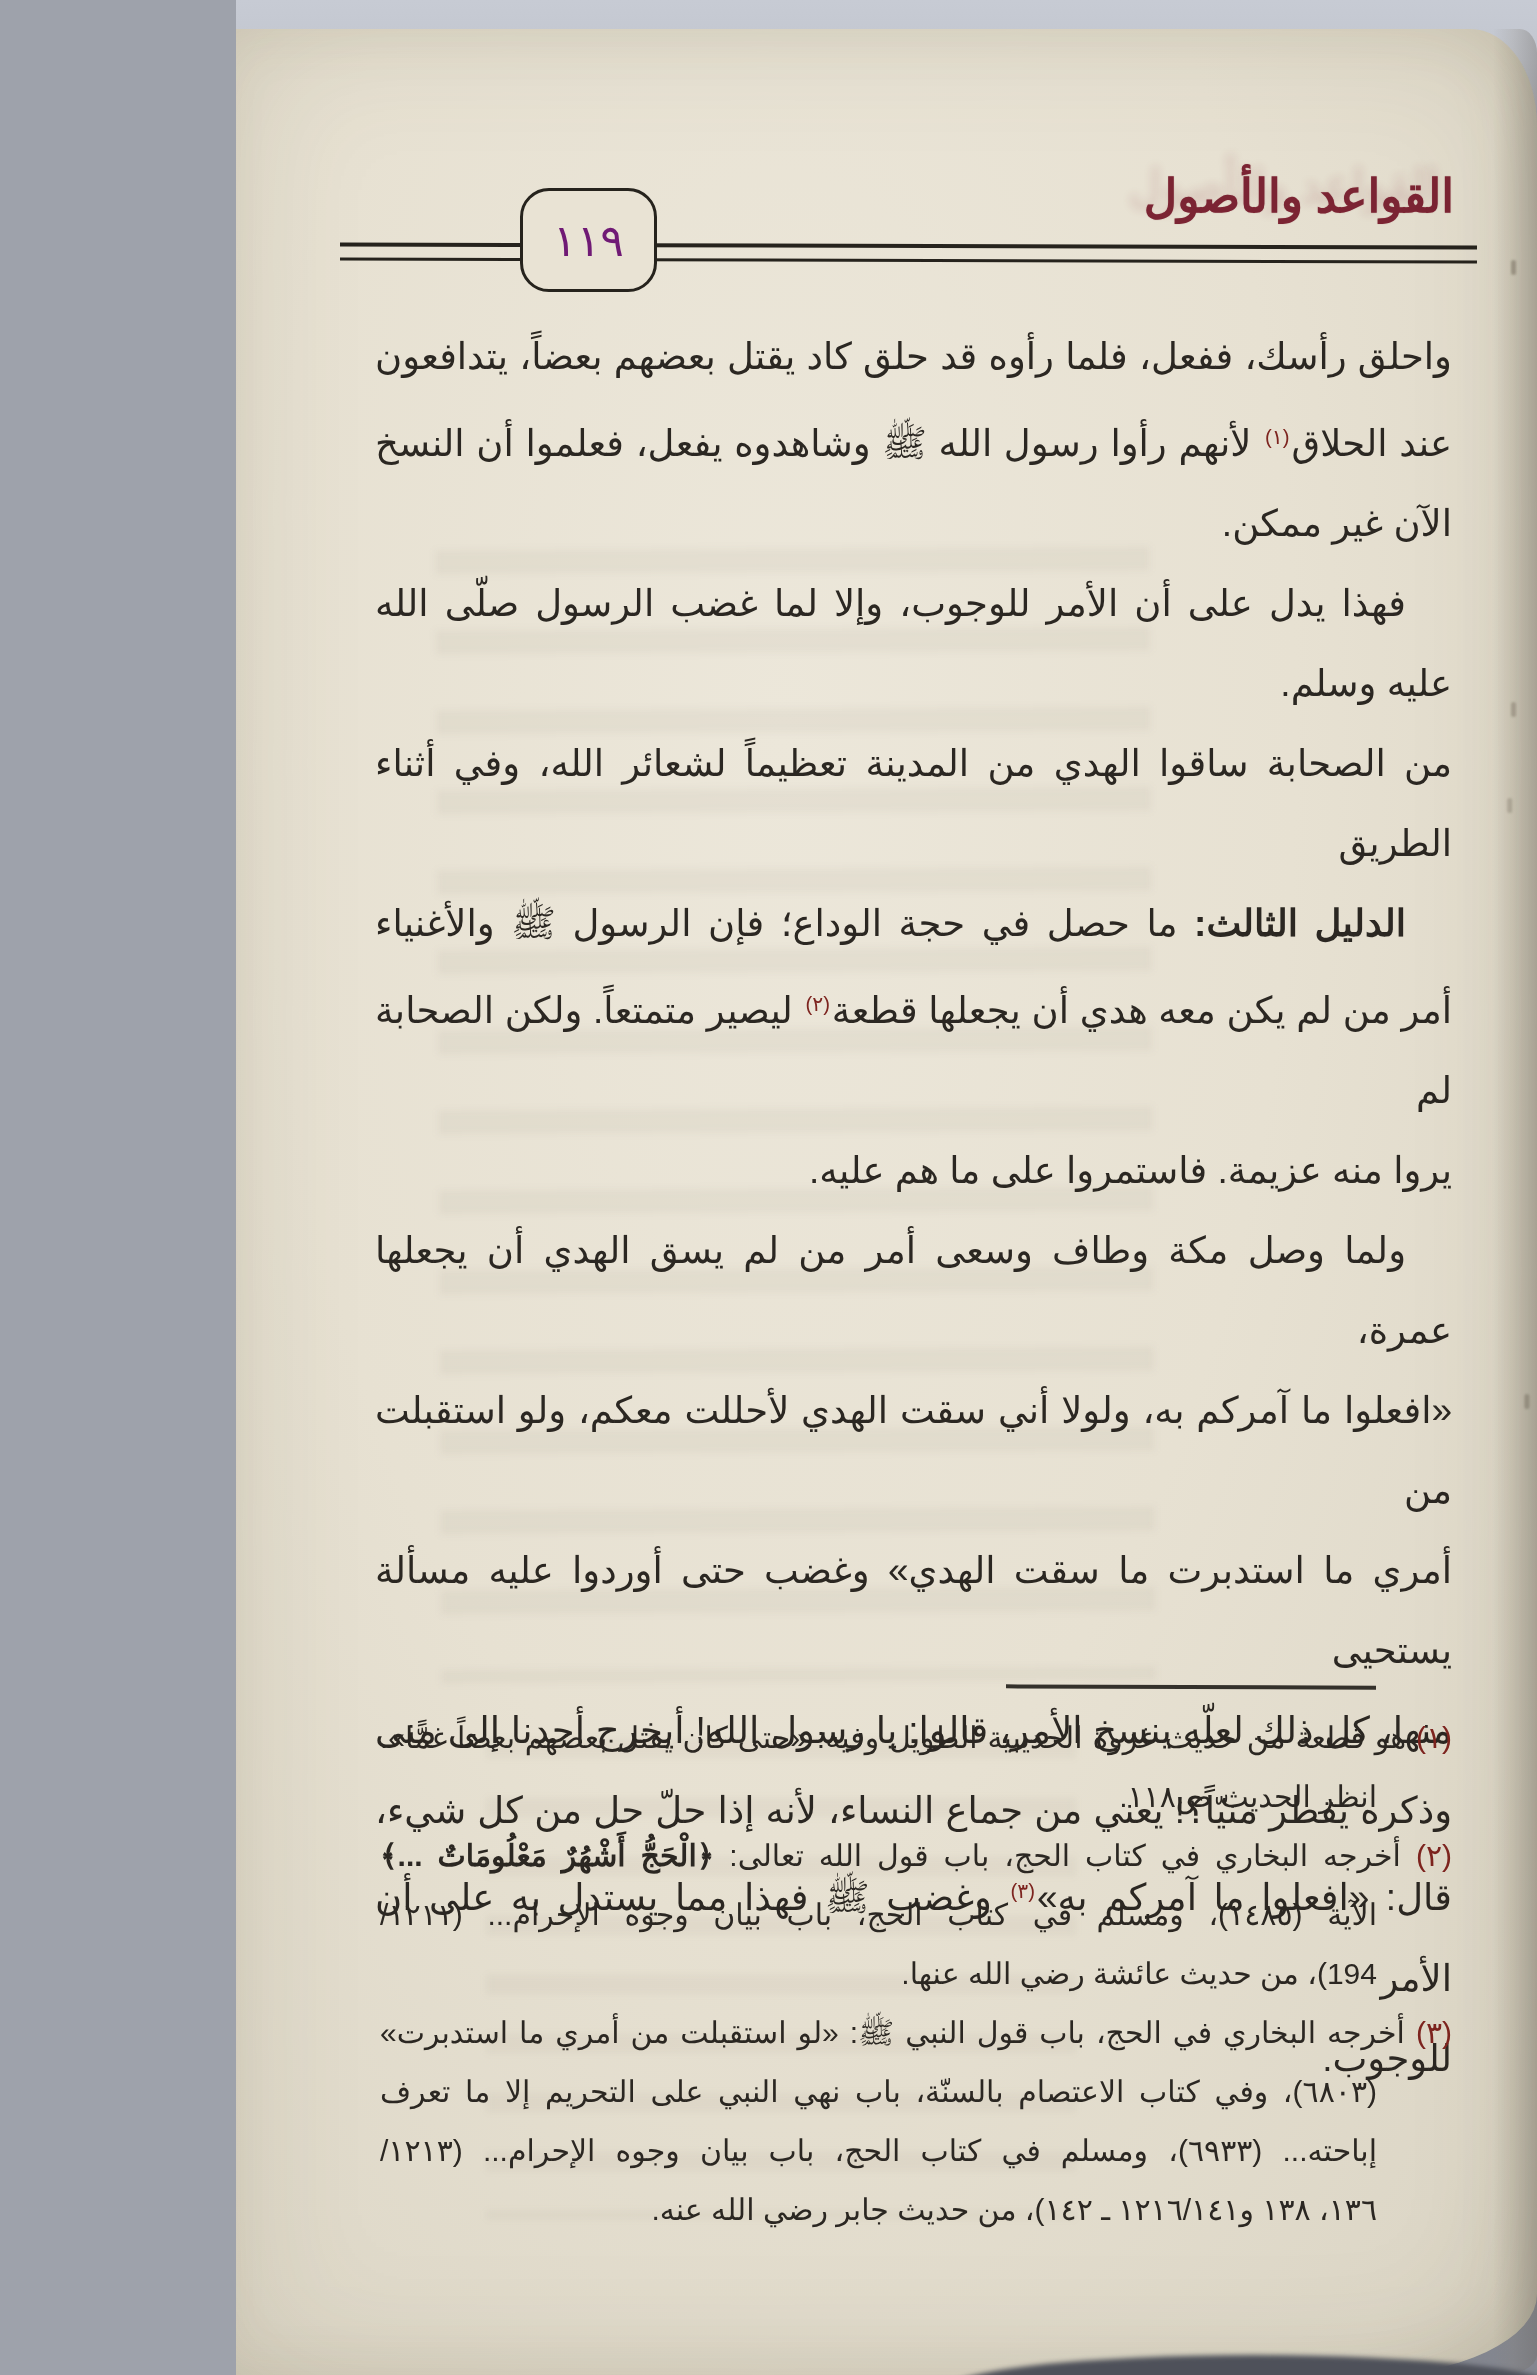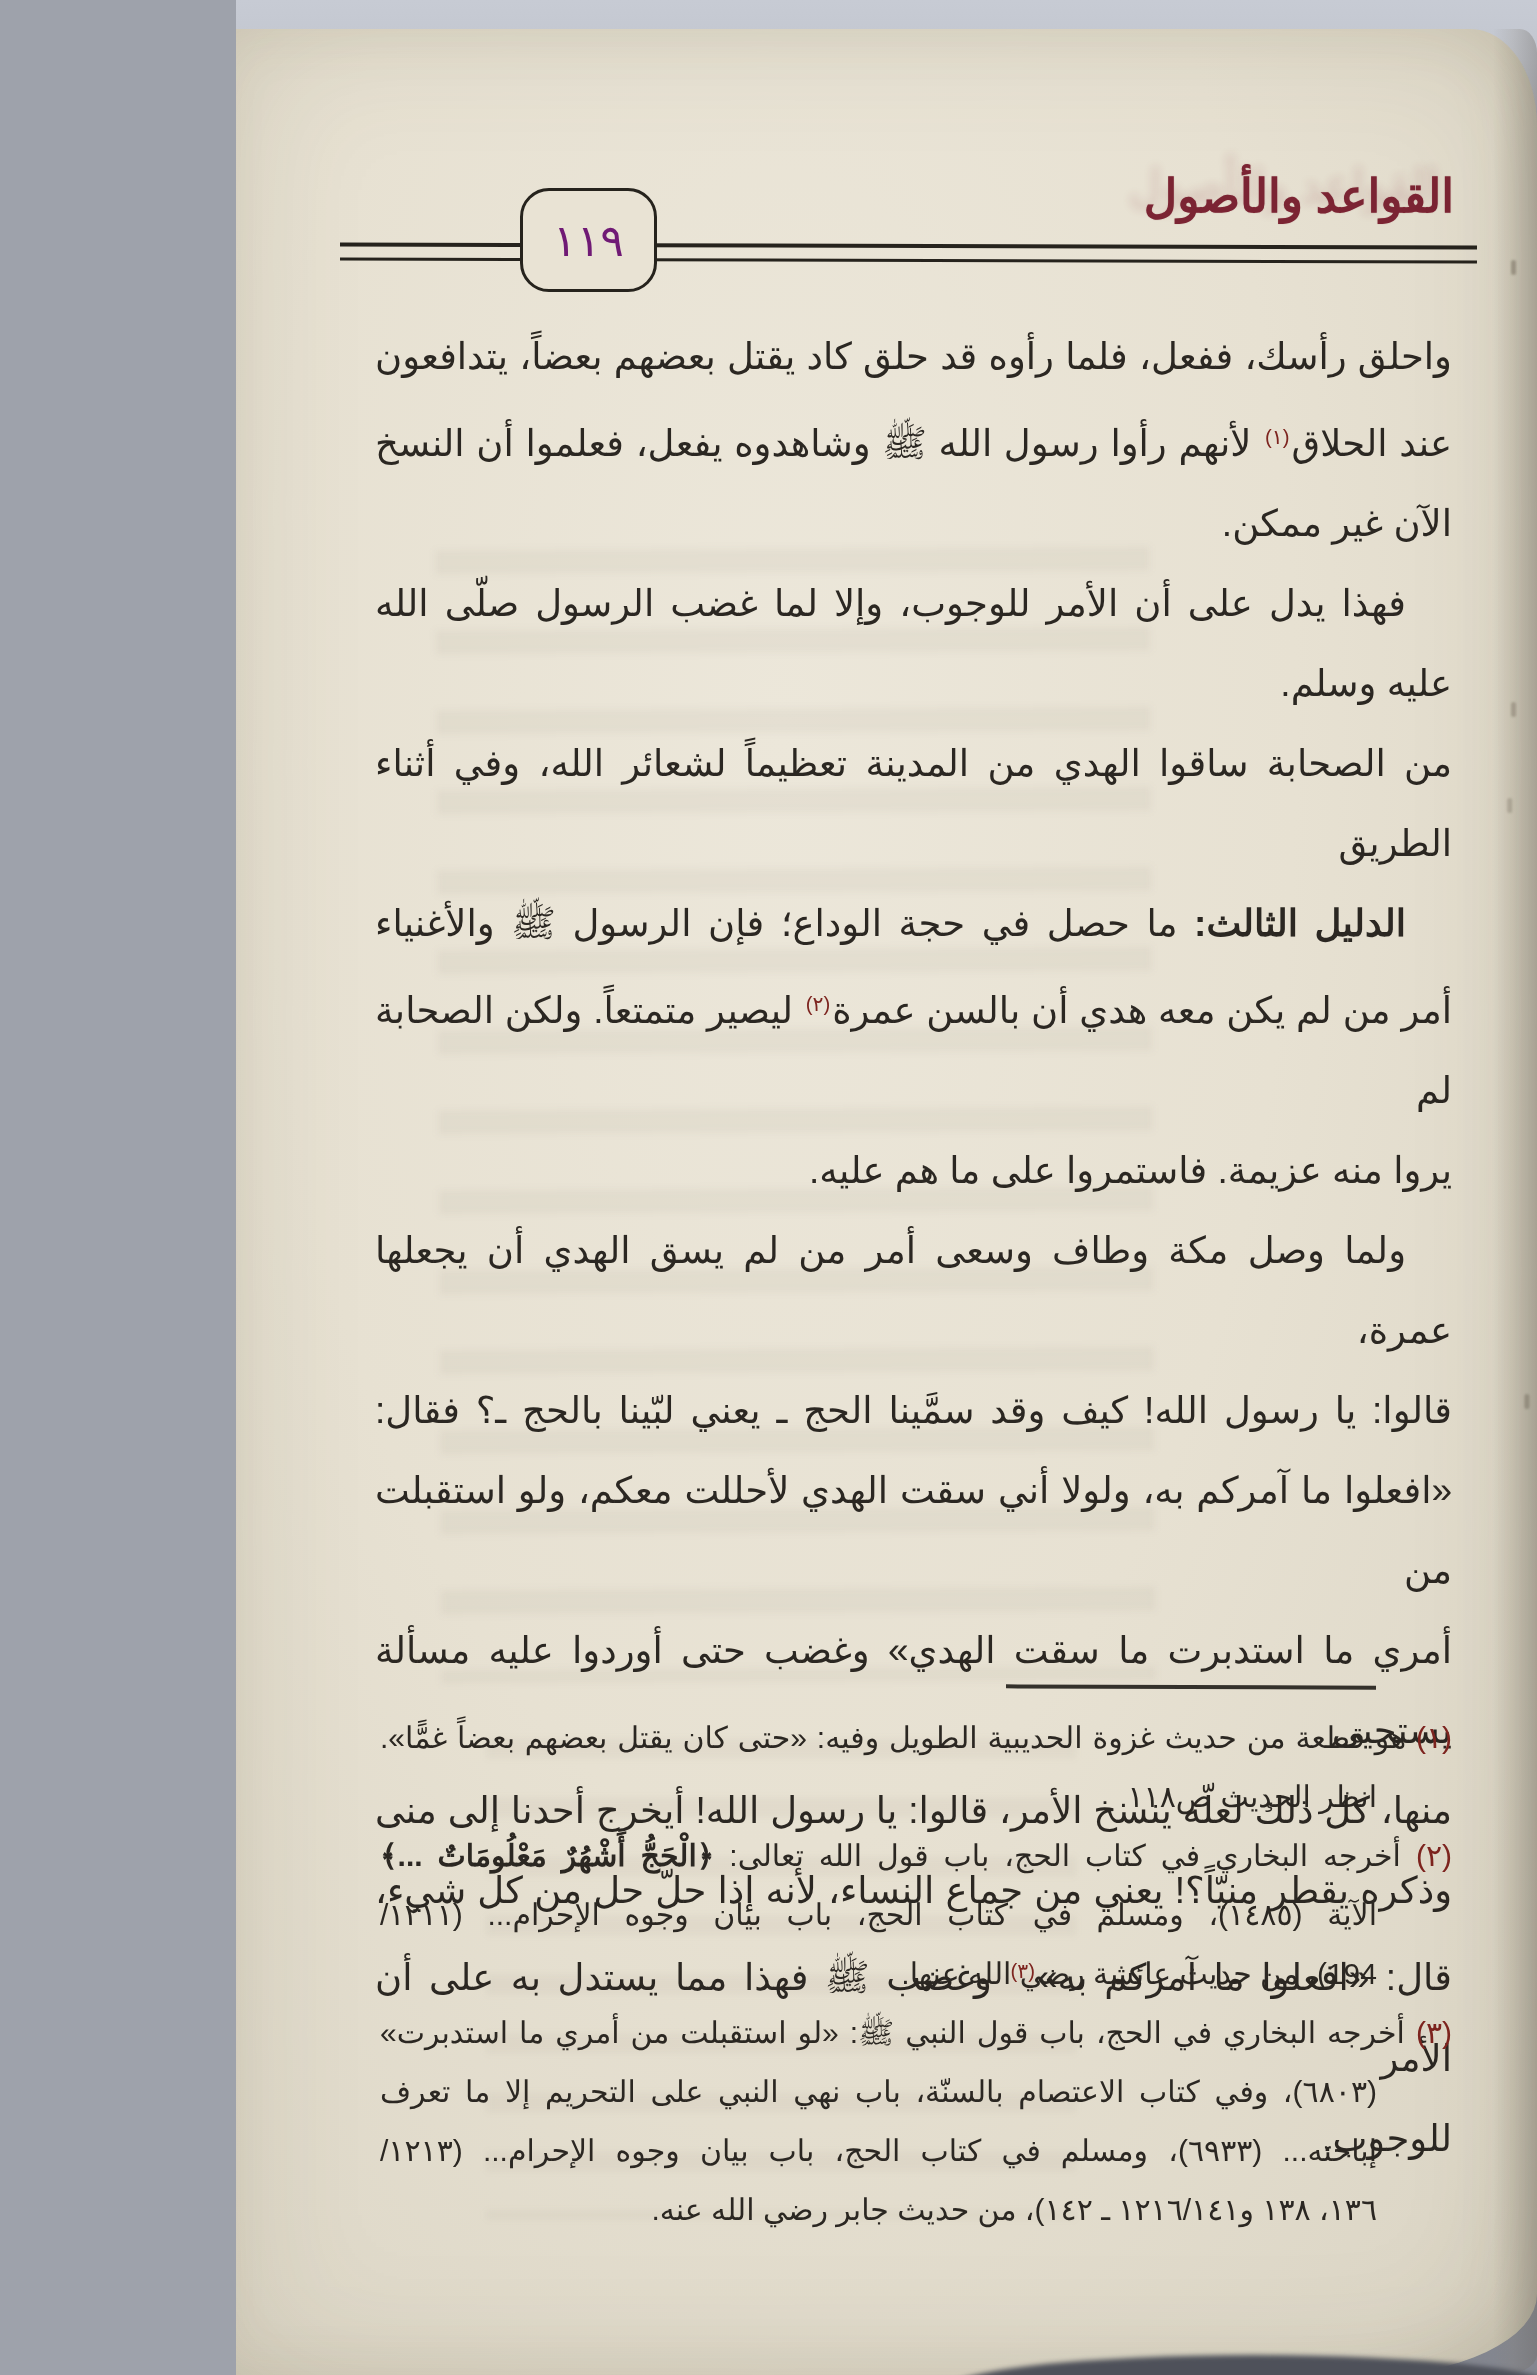--- a/index.html
+++ b/index.html
@@ -111,24 +111,23 @@
     </div>
 
     <main class="body" id="body-lines">
         <div class="line"><span>واحلق رأسك، ففعل، فلما رأوه قد حلق كاد يقتل بعضهم بعضاً، يتدافعون</span></div>
         <div class="line"><span>عند الحلاق</span><span class="marker">(١)</span><span> لأنهم رأوا رسول الله ﷺ وشاهدوه يفعل، فعلموا أن النسخ</span></div>
         <div class="line end"><span>الآن غير ممكن.</span></div>
         <div class="line ind"><span>فهذا يدل على أن الأمر للوجوب، وإلا لما غضب الرسول صلّى الله</span></div>
         <div class="line end"><span>عليه وسلم.</span></div>
         <div class="line"><span>من الصحابة ساقوا الهدي من المدينة تعظيماً لشعائر الله، وفي أثناء الطريق</span></div>
         <div class="line ind"><span class="bold">الدليل الثالث:</span><span> ما حصل في حجة الوداع؛ فإن الرسول ﷺ والأغنياء</span></div>
-        <div class="line"><span>أمر من لم يكن معه هدي أن بالسن عمرة</span><span class="marker">(٢)</span><span> ليصير متمتعاً. ولكن الصحابة لم</span></div>
+        <div class="line"><span>أمر من لم يكن معه هدي أن يجعلها قطعة</span><span class="marker">(٢)</span><span> ليصير متمتعاً. ولكن الصحابة لم</span></div>
         <div class="line end"><span>يروا منه عزيمة. فاستمروا على ما هم عليه.</span></div>
         <div class="line ind"><span>ولما وصل مكة وطاف وسعى أمر من لم يسق الهدي أن يجعلها عمرة،</span></div>
-        <div class="line"><span>قالوا: يا رسول الله! كيف وقد سمَّينا الحج ـ يعني لبّينا بالحج ـ؟ فقال:</span></div>
         <div class="line"><span>«افعلوا ما آمركم به، ولولا أني سقت الهدي لأحللت معكم، ولو استقبلت من</span></div>
         <div class="line"><span>أمري ما استدبرت ما سقت الهدي» وغضب حتى أوردوا عليه مسألة يستحيى</span></div>
         <div class="line"><span>منها، كل ذلك لعلّه ينسخ الأمر، قالوا: يا رسول الله! أيخرج أحدنا إلى منى</span></div>
         <div class="line"><span>وذكره يقطر منيّاً؟! يعني من جماع النساء، لأنه إذا حلّ حل من كل شيء،</span></div>
         <div class="line"><span>قال: «افعلوا ما آمركم به»</span><span class="marker">(٣)</span><span> وغضب ﷺ فهذا مما يستدل به على أن الأمر</span></div>
         <div class="line end"><span>للوجوب.</span></div>
       </main>
 
     <div class="fn-sep"></div>
     <section class="footnotes" id="footnotes">

